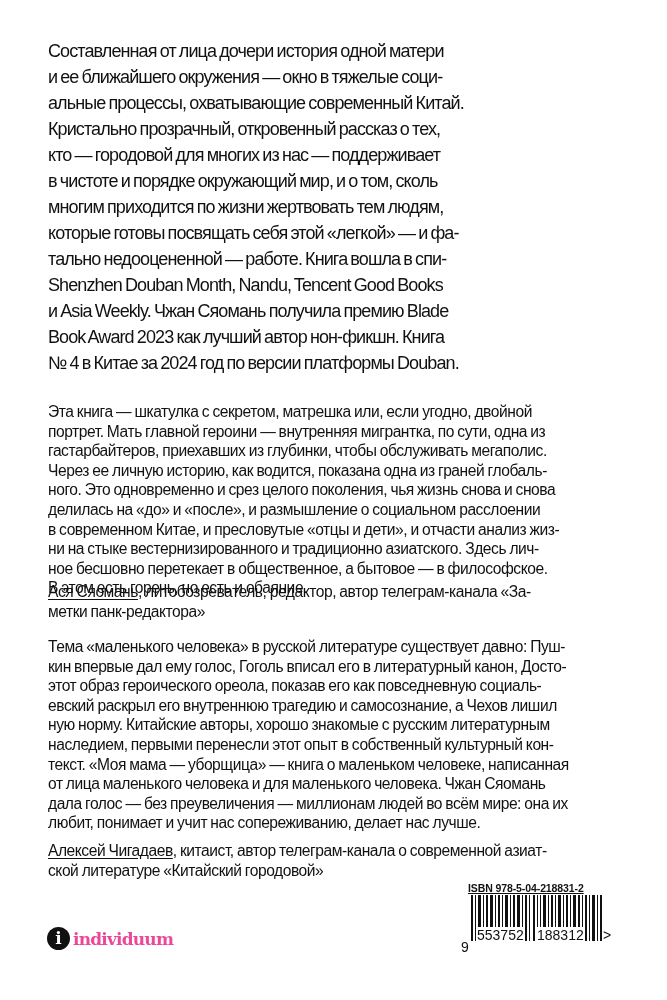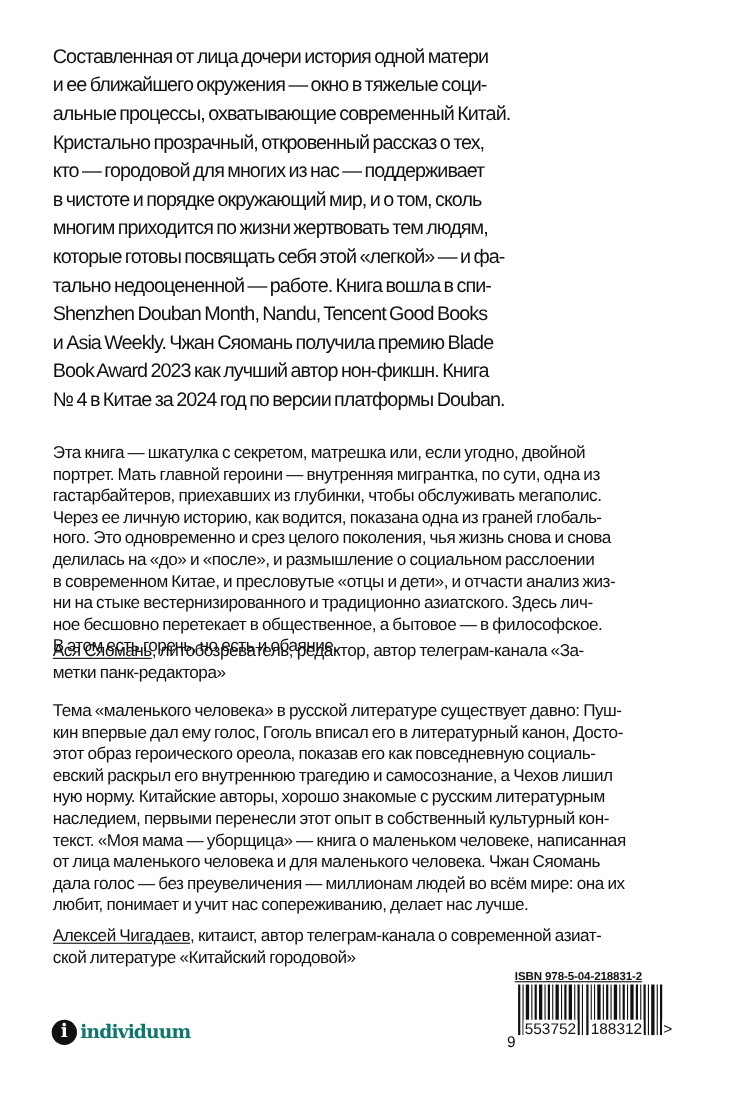--- a/index.html
+++ b/index.html
@@ -8,21 +8,21 @@
   .main p { margin:0; font-size:18px; line-height:26px; letter-spacing:-0.9px; word-spacing:-1px; }
   .review { position:absolute; left:48px; width:580px; font-size:15.6px; line-height:19.6px; letter-spacing:-0.45px; word-spacing:-0.6px; }
   .review p { margin:0; }
   .rev1 { top:402px; }
   .attr1 { top:582px; }
   .rev2 { top:637px; }
   .attr2 { top:797px;margin-top:44px; }
   .author { text-decoration:underline; text-underline-offset:2px; }
   .logo { position:absolute; left:47px; top:927px; display:flex; align-items:center; gap:3px; }
   .logo-mark { width:23px; height:23px; border-radius:50%; background:#111; color:#fff; display:flex; align-items:center; justify-content:center; font-family:"DejaVu Serif", serif; font-weight:bold; font-size:17px; line-height:1; }
-  .logo-text { font-family:"DejaVu Serif", serif; font-size:17px; font-weight:bold; letter-spacing:-0.8px; color:#0f766e; }
+  .logo-text { font-family:"DejaVu Serif", serif; font-size:17px; font-weight:bold; letter-spacing:-0.8px; color:#ec4899; }
   .isbn-block { position:absolute; left:462px; top:882px; width:160px; }
   .isbn-label { font-family:"Liberation Sans", sans-serif; font-weight:bold; font-size:10.5px; letter-spacing:-0.1px; margin-left:6px;text-decoration:underline; }
   .barcode { position:relative; margin-left:9px; margin-top:1px; height:46px; width:132px; }
   .barcode span { position:absolute; top:0; bottom:0; background:#111; }
   .bc-digits { position:relative; font-family:"Liberation Sans", sans-serif; font-size:14px; margin-top:-14px; height:18px; }
   .bc-digits span { position:absolute; background:#fff; padding:0 1px; }
 </style>
 </head>
 <body>
 

